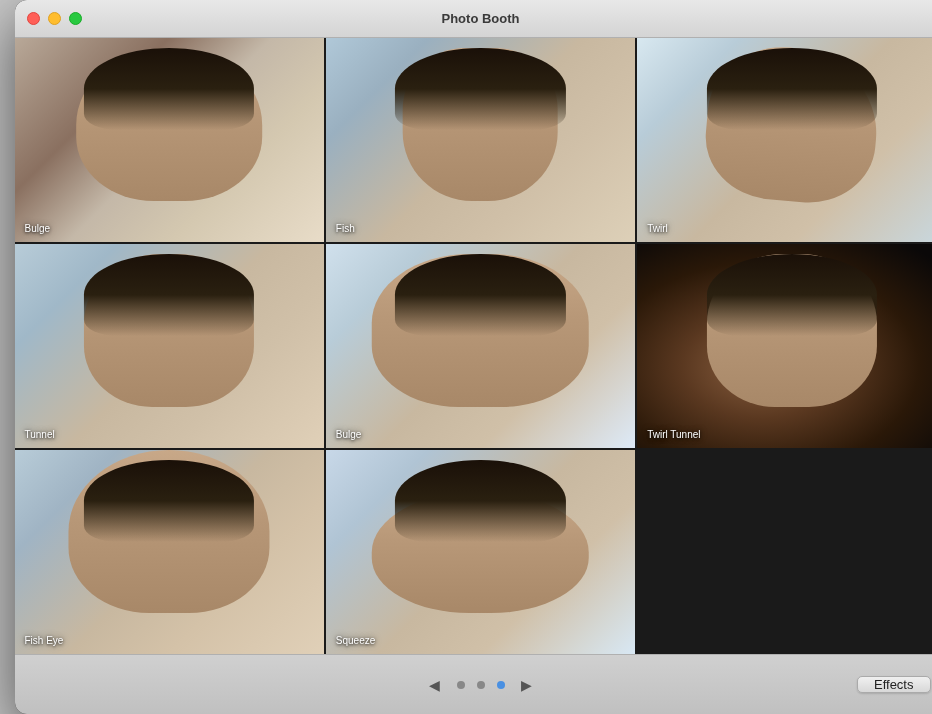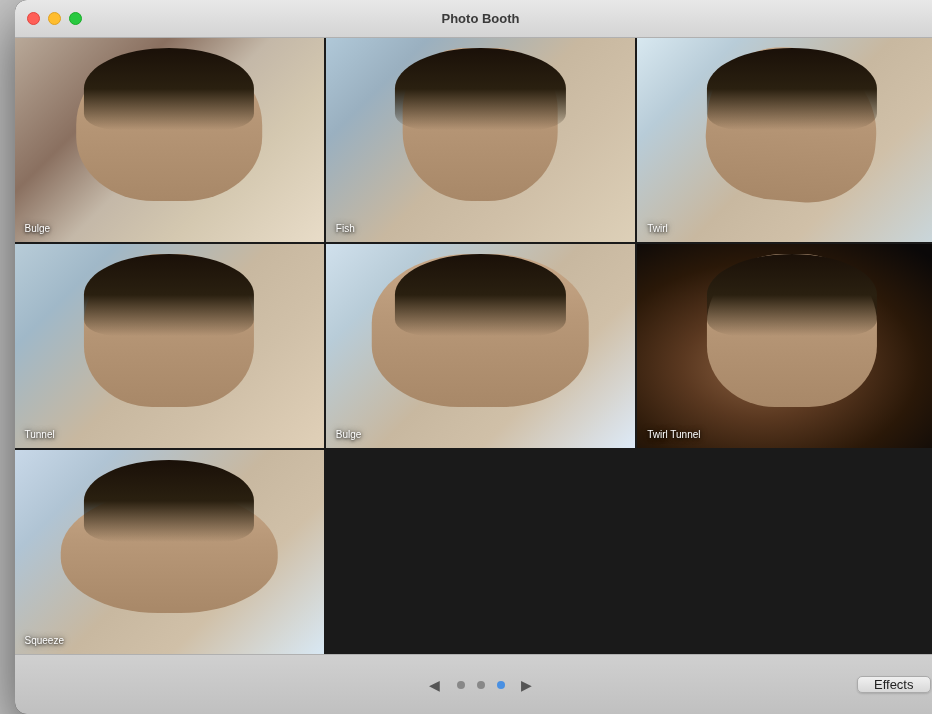--- a/index.html
+++ b/index.html
@@ -291,20 +291,24 @@
       </div>
       <div class="photo-cell cell-mirror">
         <div class="photo-bg"></div>
         <span class="cell-label">Bulge</span>
       </div>
 
       <div class="photo-cell cell-tunnel">
         <div class="photo-bg" style="background: radial-gradient(ellipse at 40% 60%, #8a6040 0%, #5a3820 30%, #2a1808 60%, #0a0808 90%);"></div>
         <span class="cell-label">Twirl Tunnel</span>
       </div>
+      <div class="photo-cell cell-fisheye">
+        <div class="photo-bg"></div>
+        <span class="cell-label">Fish Eye</span>
+      </div>
       <div class="photo-cell cell-stretch">
         <div class="photo-bg"></div>
         <span class="cell-label">Squeeze</span>
       </div>
     </div>
 
     <div class="bottom-bar">
       <div class="pagination">
         <div class="nav-arrow">◀</div>
         <div class="dot dot-inactive"></div>

